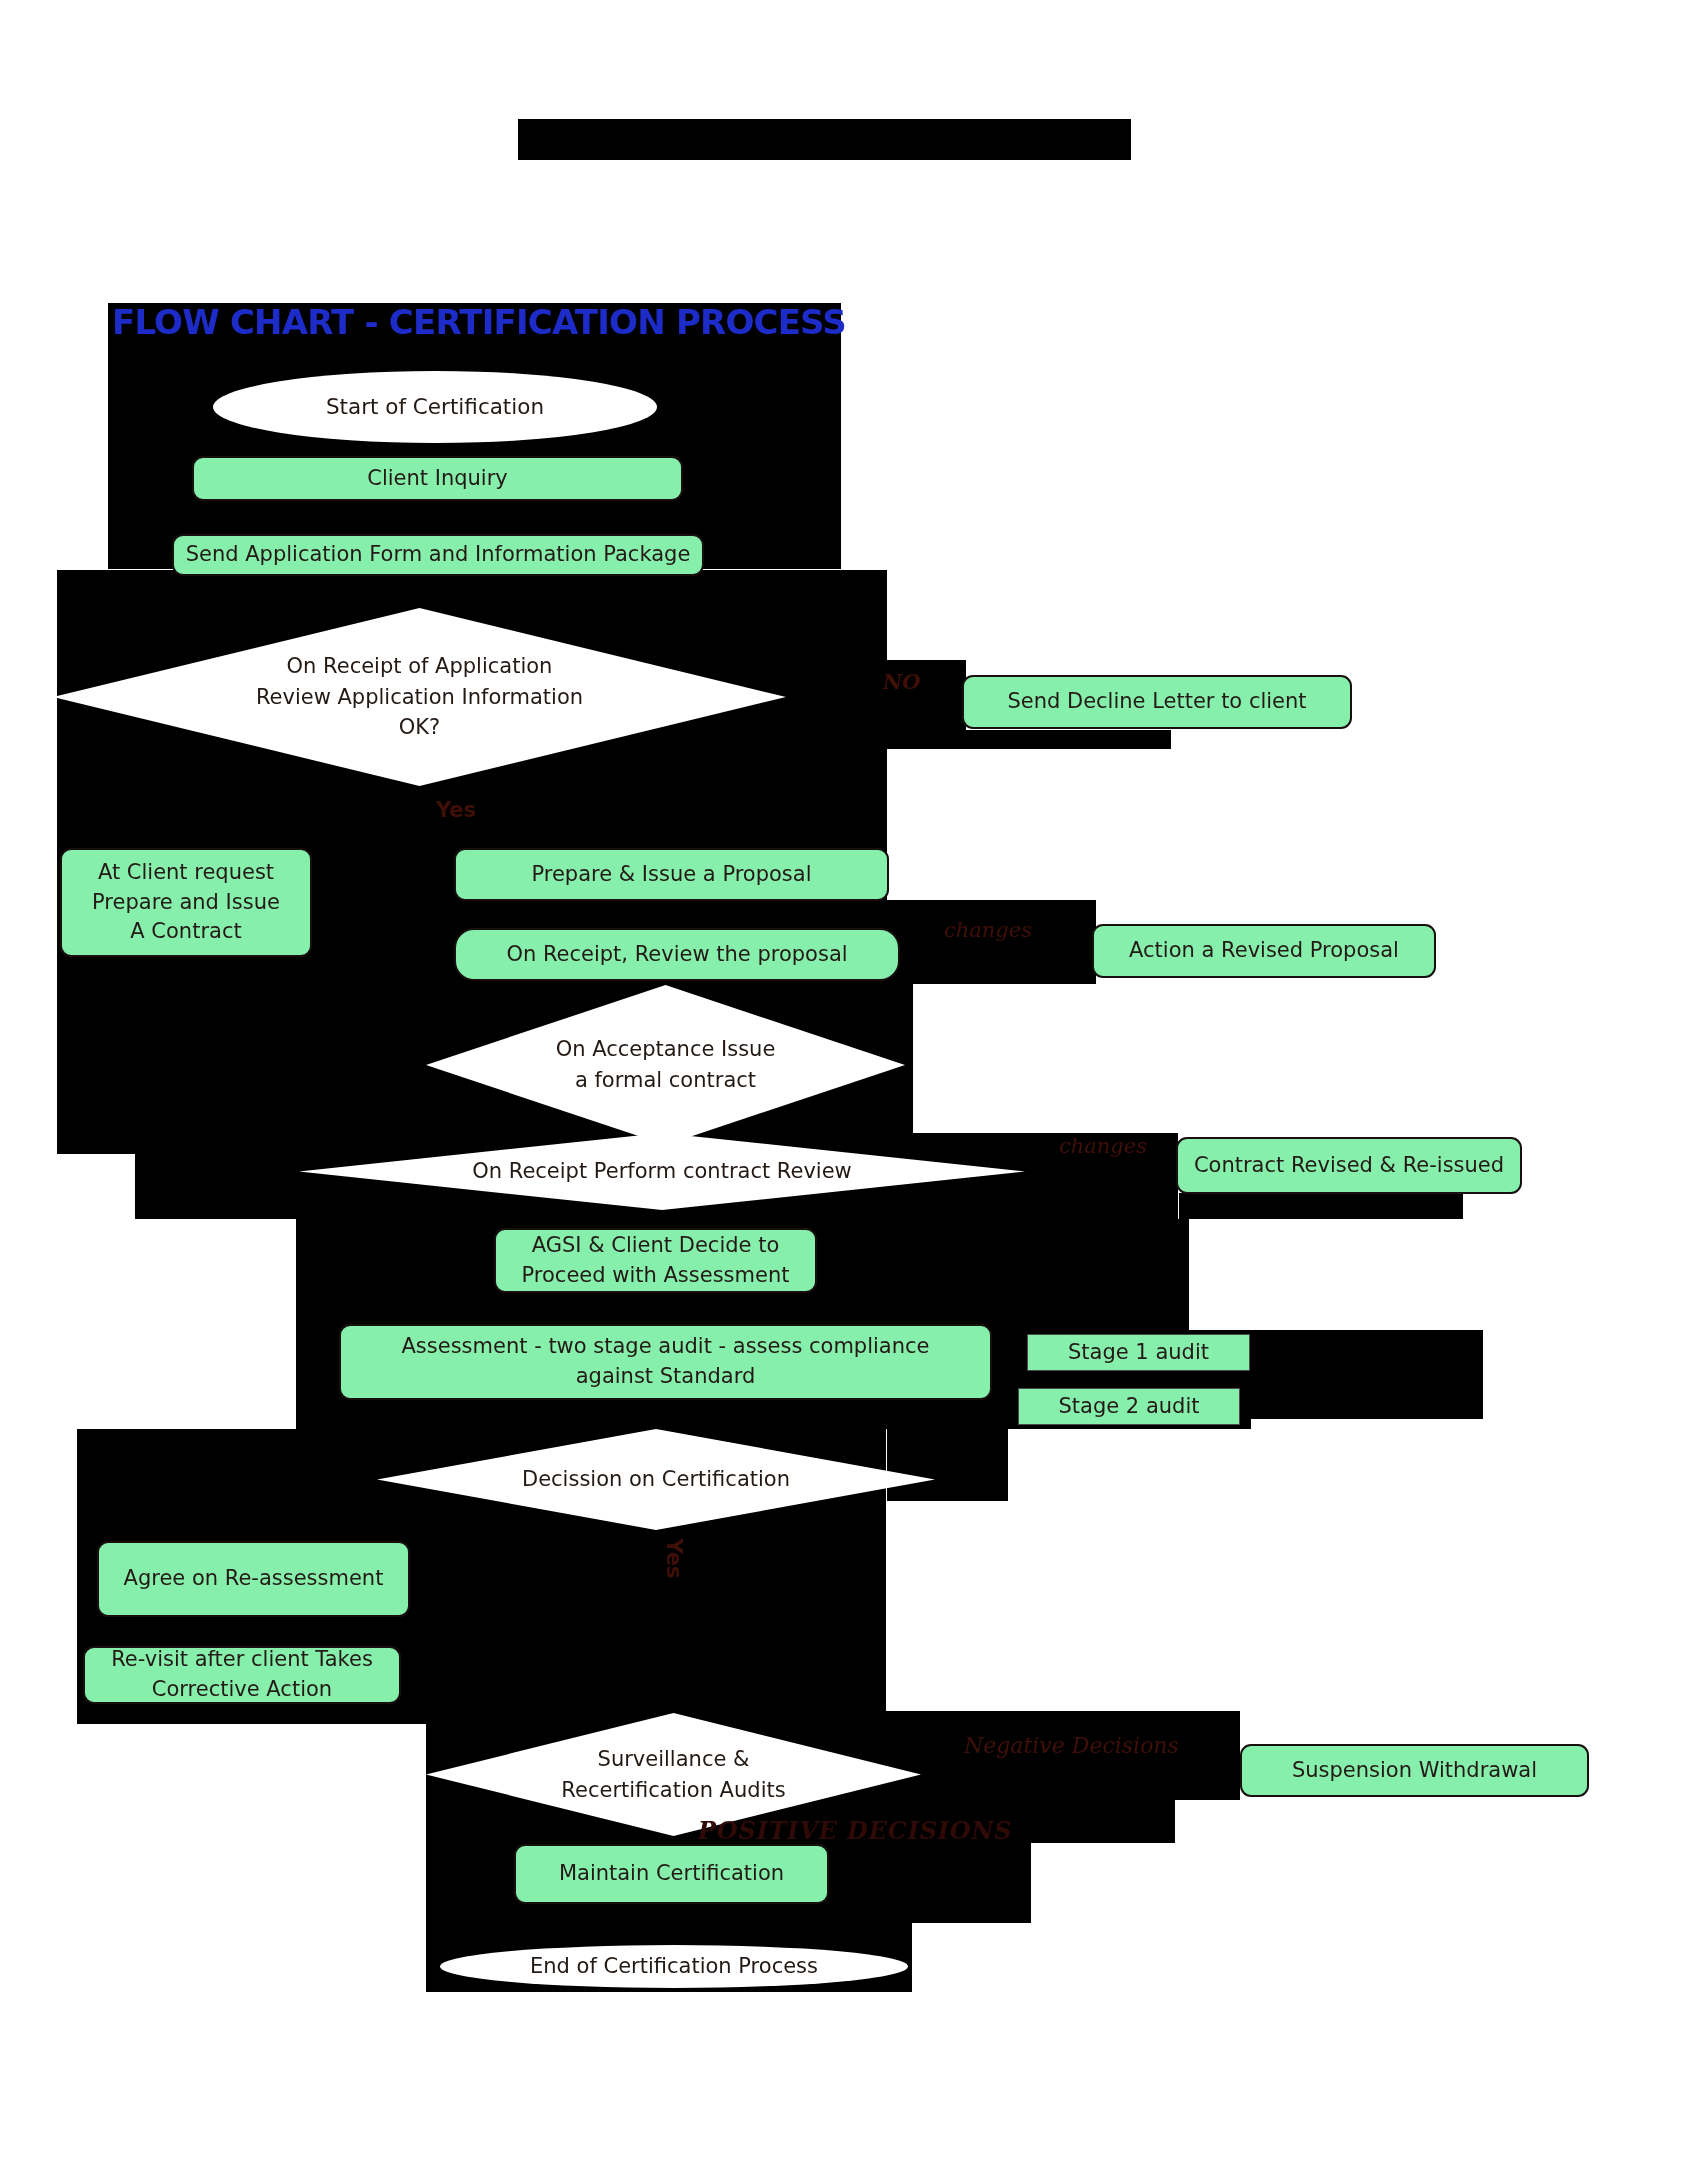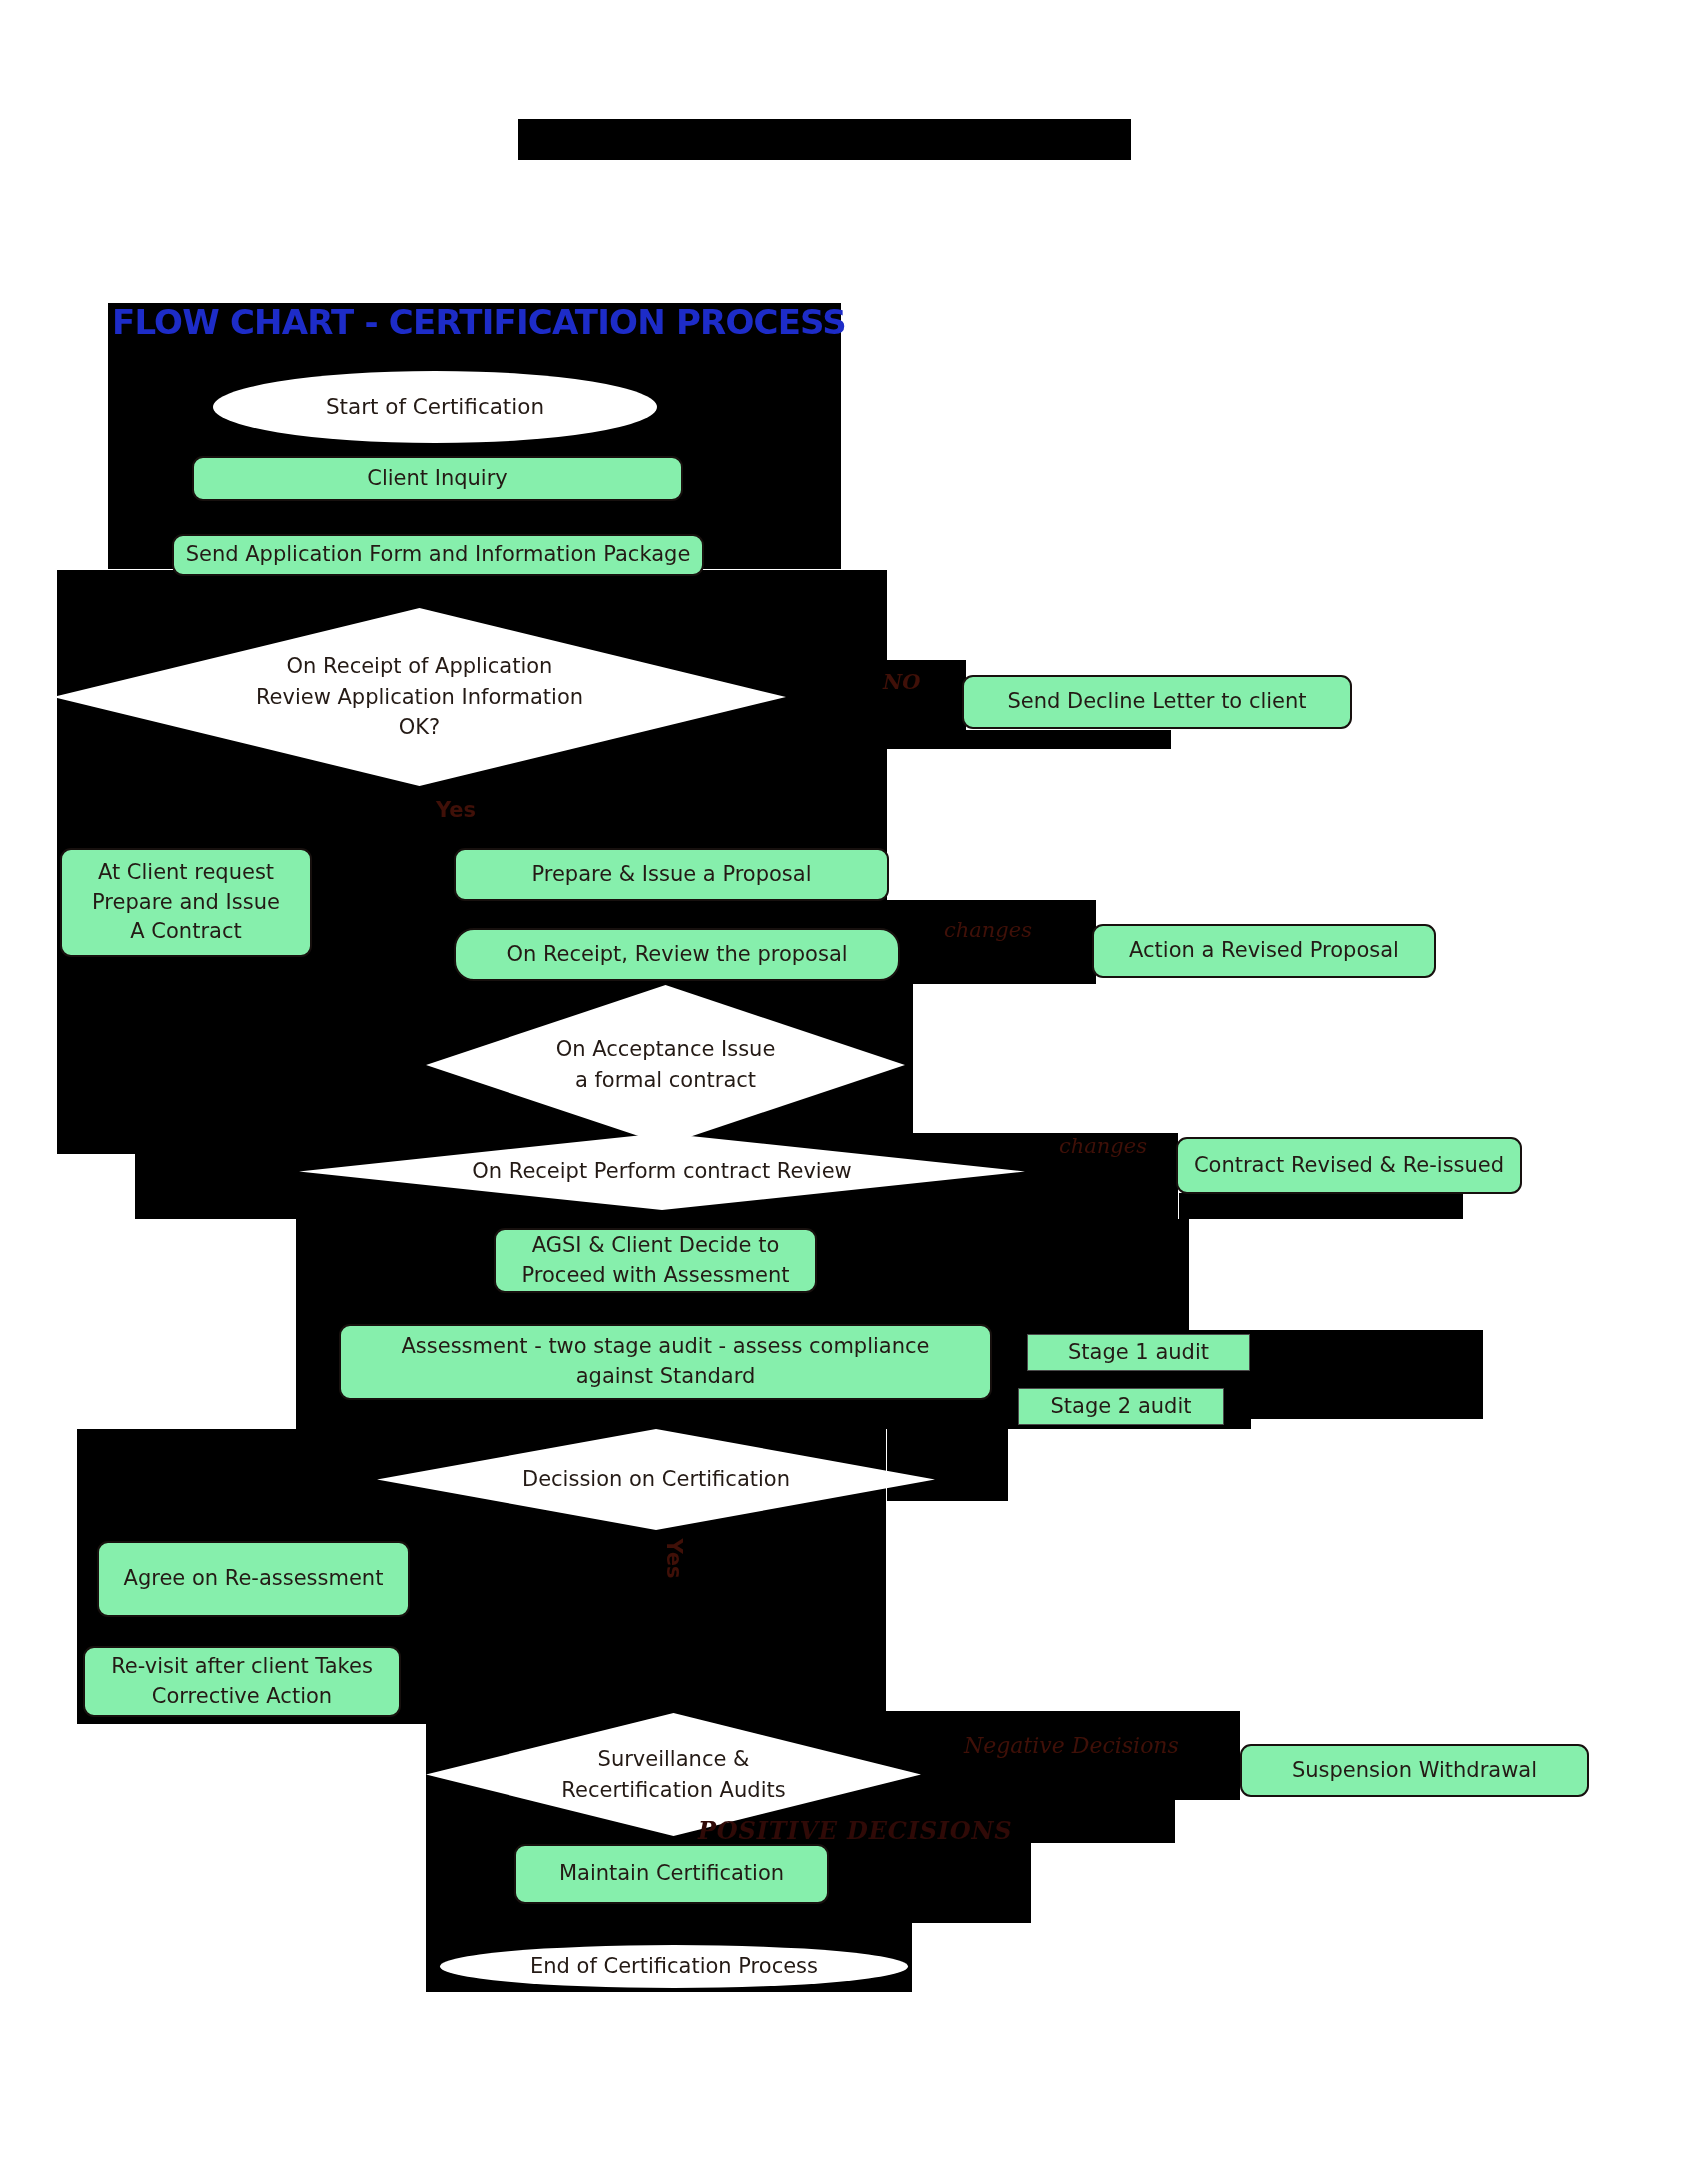--- a/index.html
+++ b/index.html
@@ -81,28 +81,28 @@
   <div class="node" style="left:1176px;top:1137px;width:346px;height:57px;">Contract Revised &amp; Re-issued</div>
 
   <div class="node" style="left:494px;top:1228px;width:323px;height:65px;">AGSI &amp; Client Decide to
 Proceed with Assessment</div>
 
   <div class="node" style="left:339px;top:1324px;width:653px;height:76px;">Assessment - two stage audit - assess compliance
 against Standard</div>
 
   <div class="node plain" style="left:1027px;top:1334px;width:223px;height:37px;">Stage 1 audit</div>
 
-  <div class="node plain" style="left:1018px;top:1388px;width:206px;height:37px;">Stage 2 audit</div>
+  <div class="node plain" style="left:1018px;top:1388px;width:222px;height:37px;">Stage 2 audit</div>
 
   <div class="diamond" style="left:377px;top:1429px;width:558px;height:101px;">Decission on Certification</div>
 
   <div class="node" style="left:97px;top:1541px;width:313px;height:76px;">Agree on Re-assessment</div>
 
 
-  <div class="node" style="left:83px;top:1646px;width:318px;height:71px;">Re-visit after client Takes
+  <div class="node" style="left:83px;top:1646px;width:318px;height:58px;">Re-visit after client Takes
 Corrective Action</div>
 
   <div class="diamond" style="left:426px;top:1713px;width:495px;height:123px;">Surveillance &amp;
 Recertification Audits</div>
 
   <div class="node" style="left:1240px;top:1744px;width:349px;height:53px;">Suspension Withdrawal</div>
 
   <div class="node" style="left:514px;top:1844px;width:315px;height:60px;">Maintain Certification</div>
 
   <div class="ellipse" style="left:440px;top:1945px;width:468px;height:43px;font-size:21px;">End of Certification Process</div>

